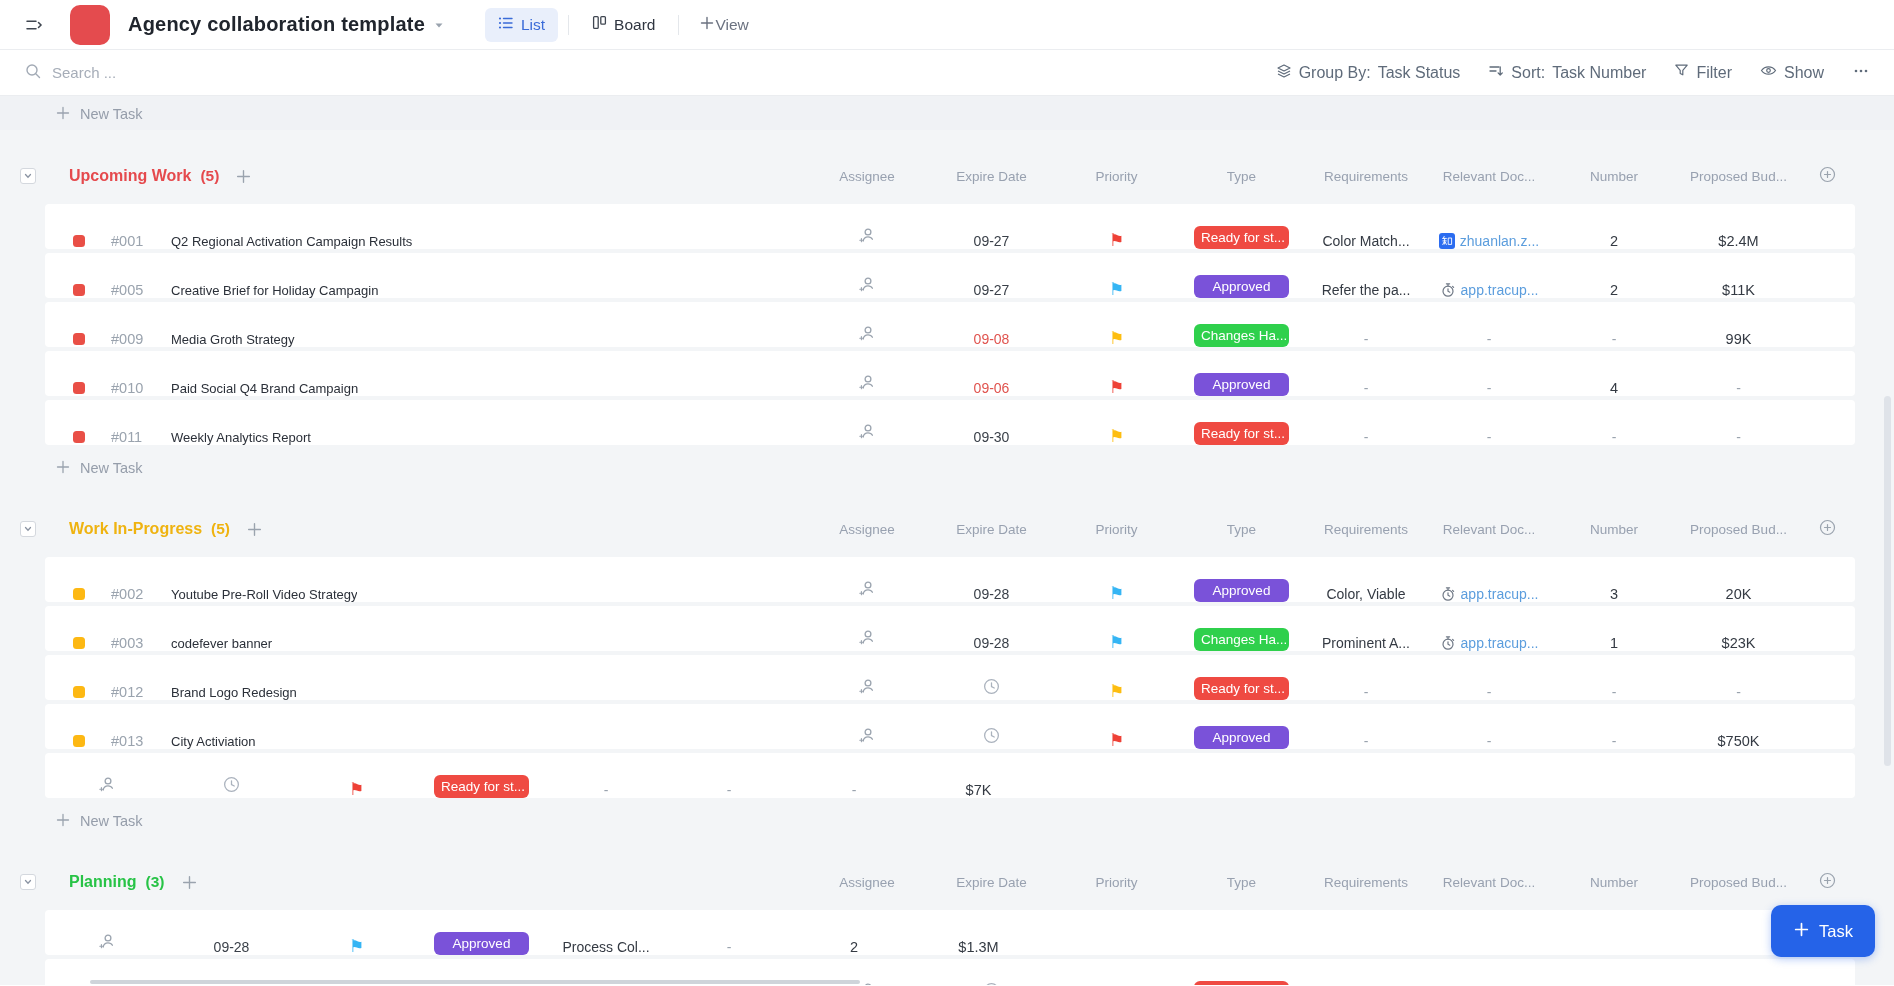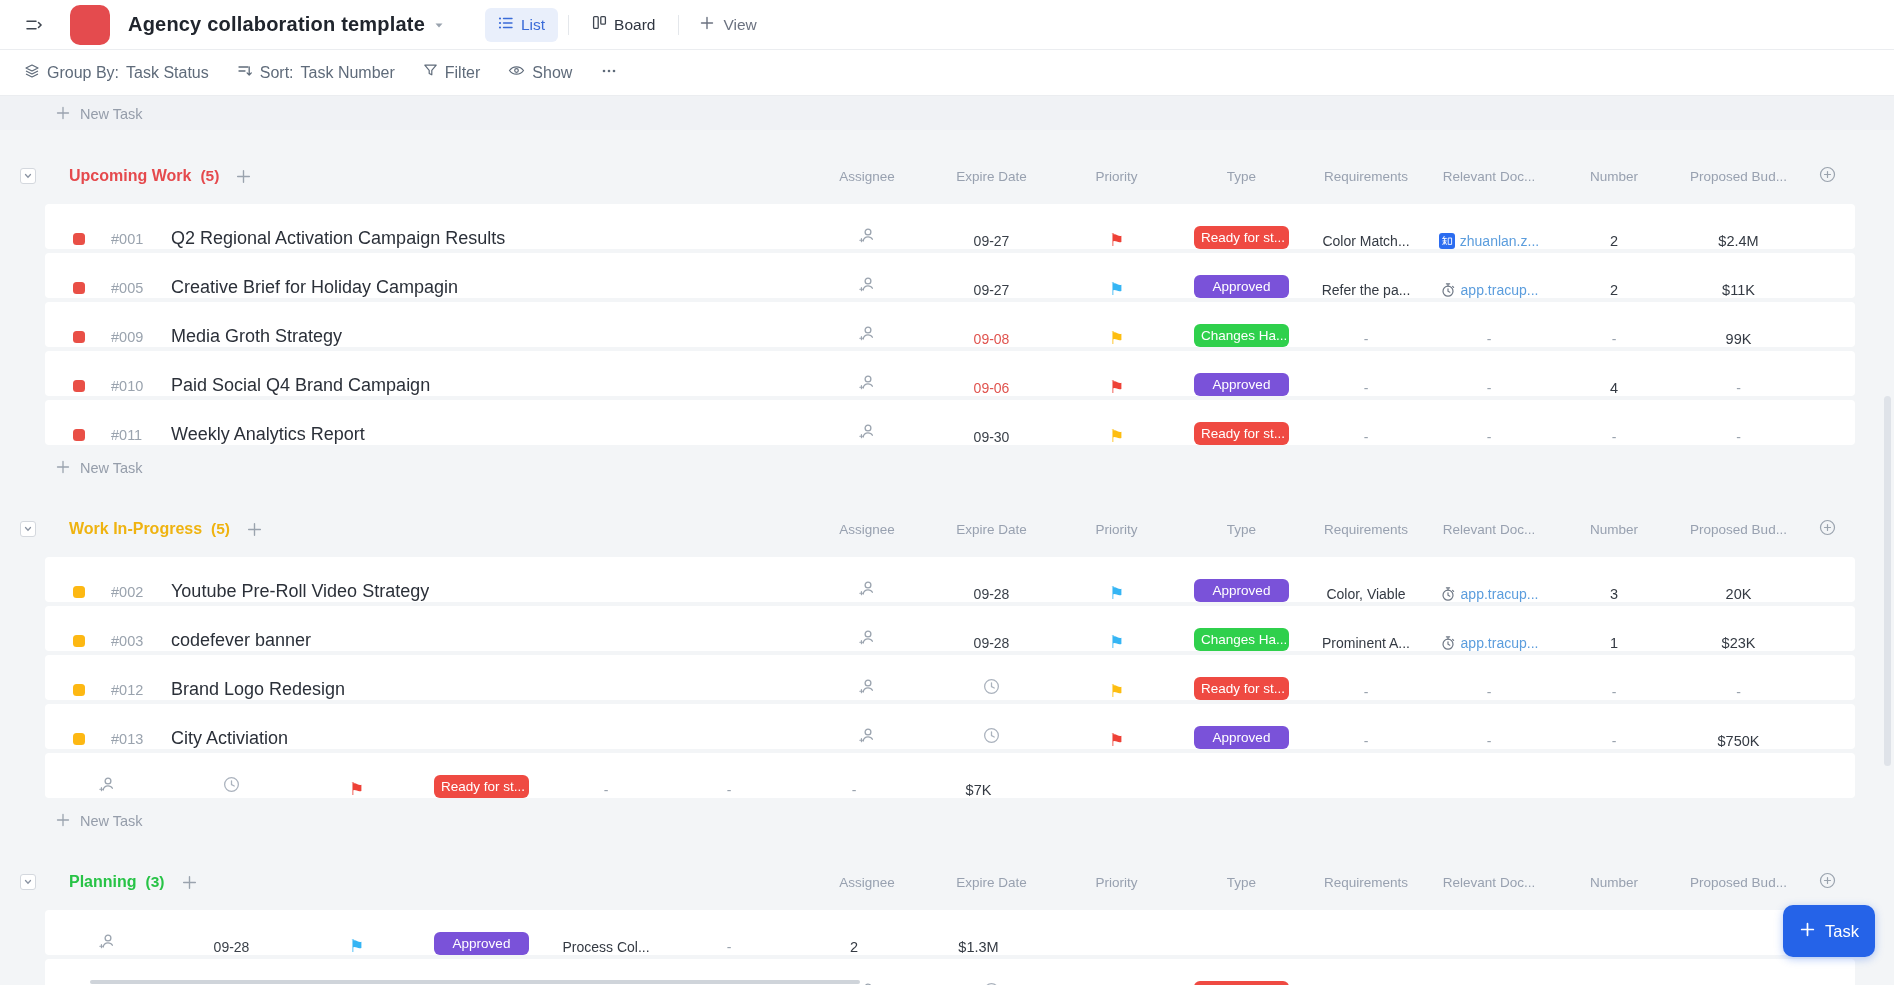--- a/index.html
+++ b/index.html
@@ -6,21 +6,21 @@
   html,body { width:1894px; height:986px; overflow:hidden; font-family:"Liberation Sans", sans-serif; background:#fff; }
   .topbar { height:50px; display:flex; align-items:center; background:#fff; border-bottom:1px solid #ebedf0; position:relative; }
   .sb-toggle { margin-left:24px; cursor:pointer; display:flex; align-items:center; }
   .logo { width:40px; height:40px; border-radius:10px; background:#e44b4e; margin-left:26px; }
   .doc-title { margin-left:18px; font-size:20px; font-weight:700; color:#20252d; letter-spacing:.2px; }
   .caret { margin-left:8px; display:flex; align-items:center; }
   .tabs { display:flex; align-items:center; margin-left:40px; }
   .tab { display:flex; align-items:center; gap:7px; padding:7px 13px; border-radius:6px; font-size:15.5px; color:#2f3540; cursor:pointer; }
   .tab.active { background:#e9effb; color:#3a6bd8; font-weight:400; }
   .tab-divider { width:1px; height:20px; background:#e4e7eb; margin:0 10px; }
-  .add-view { display:flex; align-items:center; gap:8px; font-size:15.5px; color:#6b7280; margin-left:10px; cursor:pointer; }
+  .add-view { display:flex; align-items:center; font-size:15.5px; color:#6b7280; margin-left:10px; cursor:pointer; }
   .toolbar { height:46px; display:flex; align-items:center; background:#fff; border-bottom:1px solid #ebedf0; padding:0 24px; }
   .search-wrap { display:flex; align-items:center; gap:10px; flex:1; }
   .search-wrap input { border:none; outline:none; font-size:15px; color:#333; width:420px; background:transparent; font-family:"Liberation Sans", sans-serif; }
   .search-wrap input::placeholder { color:#a6adb8; }
   .tool-group { display:flex; align-items:center; gap:28px; }
   .tool-item { display:flex; align-items:center; gap:7px; font-size:16px; color:#5f6b7a; cursor:pointer; white-space:nowrap; }
   .content { position:relative; height:889px; background:#f3f5f7; overflow:hidden; }
   .new-task { height:30px; display:flex; align-items:center; gap:9px; color:#959daa; font-size:14.5px; padding-left:55px; cursor:pointer; margin-top:8px; }
   .new-task.first { background:#f0f2f5; margin-top:0; padding-top:2px; height:34px; }
   .group-header { display:flex; align-items:center; height:36px; margin:28px 39px 0 20px; }
@@ -31,31 +31,31 @@
   .g-plus { margin-left:16px; color:#9aa3ae; display:flex; cursor:pointer; }
   .c { display:flex; align-items:center; justify-content:center; flex:none; }
   .w-assignee{width:124px}.w-expire{width:125px}.w-priority{width:125px}.w-type{width:125px}
   .w-req{width:124px}.w-doc{width:122px}.w-num{width:128px}.w-budget{width:121px}.w-plus{width:56px}
   .col-label { font-size:13.5px; color:#98a1b0; white-space:nowrap; overflow:hidden; }
   .rows { margin-top:10px; }
   .row { display:flex; align-items:flex-end; height:45px; background:#fff; border-radius:4px; margin:0 39px 4px 45px; cursor:pointer; }
   .row-left { flex:1; display:flex; align-items:center; min-width:0; }
   .dot { width:12px; height:12px; border-radius:3.5px; margin-left:28px; flex:none; cursor:pointer; }
   .task-num { color:#9aa3ae; font-size:14.5px; margin-left:26px; width:40px; flex:none; }
-  .task-title { color:#2b3039; font-size:18px; margin-left:20px; white-space:nowrap; overflow:hidden; text-overflow:ellipsis; }
+  .task-title { color:#2b3039; font-size:13px; margin-left:20px; white-space:nowrap; overflow:hidden; text-overflow:ellipsis; }
   .date-txt { font-size:14px; color:#3a4049; }
   .date-txt.overdue { color:#e0534e; }
   .flag { font-size:17px; line-height:1; }
   .badge { min-width:95px; max-width:95px; padding:4px 7px; border-radius:6px; color:#fff; font-size:13.5px; text-align:center; white-space:nowrap; overflow:hidden; }
   .req-txt { font-size:14px; color:#343a43; white-space:nowrap; overflow:hidden; max-width:118px; }
   .dash { color:#9aa3ae; font-size:14px; }
   .doc-link { display:flex; align-items:center; gap:5px; color:#5b9ddd; font-size:14px; white-space:nowrap; overflow:hidden; cursor:pointer; }
   .val-txt { font-size:14.5px; color:#343a43; }
   .fav { display:flex; flex:none; }
-  .task-fab { position:absolute; right:19px; bottom:28px; width:92px; height:52px; background:#2563e8; border-radius:10px; display:flex; align-items:center; justify-content:center; gap:9px; color:#fff; font-size:16.5px; cursor:pointer; box-shadow:0 2px 8px rgba(37,99,232,.35); }
+  .task-fab { position:absolute; right:19px; bottom:28px; width:104px; height:52px; background:#2563e8; border-radius:10px; display:flex; align-items:center; justify-content:center; gap:9px; color:#fff; font-size:16.5px; cursor:pointer; box-shadow:0 2px 8px rgba(37,99,232,.35); }
   .vscroll { position:absolute; right:3px; top:300px; width:7px; height:370px; border-radius:4px; background:#dfe3e9; }
   .hscroll { position:absolute; left:90px; bottom:1px; width:770px; height:4px; border-radius:2px; background:#cfd4da; }
 </style>
 </head>
 <body>
 
 <div class="topbar">
   <span class="sb-toggle">
     <svg width="20" height="20" viewBox="0 0 20 20" fill="none" stroke="#3f4650" stroke-width="1.5" stroke-linecap="round">
         <path d="M3 6.2h9M3 13.8h9"></path>
@@ -89,20 +89,27 @@
     <div class="add-view">
       <span><svg width="16" height="16" viewBox="0 0 16 16" fill="none" stroke="#6b7280" stroke-width="1.4" stroke-linecap="round">
             <path d="M8 2.5v11M2.5 8h11"></path>
           </svg></span>
       <span>View</span>
     </div>
   </div>
 </div>
 
 <div class="toolbar">
+  <div class="search-wrap">
+    <span><svg width="18" height="18" viewBox="0 0 18 18" fill="none" stroke="#a2aab5" stroke-width="1.4" stroke-linecap="round">
+          <circle cx="8" cy="8" r="5"></circle>
+          <path d="M12 12l3.5 3.5"></path>
+        </svg></span>
+    <input type="text" placeholder="Search ..." style="">
+  </div>
   <div class="tool-group">
     <div class="tool-item">
       <span><svg width="16" height="16" viewBox="0 0 16 16" fill="none" stroke="#5f6b7a" stroke-width="1.2" stroke-linejoin="round">
             <path d="M8 2L14 5L8 8L2 5Z"></path>
             <path d="M2 8l6 3 6-3"></path>
             <path d="M2 11l6 3 6-3"></path>
           </svg></span>
       <span>Group By:</span>
       <span>Task Status</span>
     </div>

